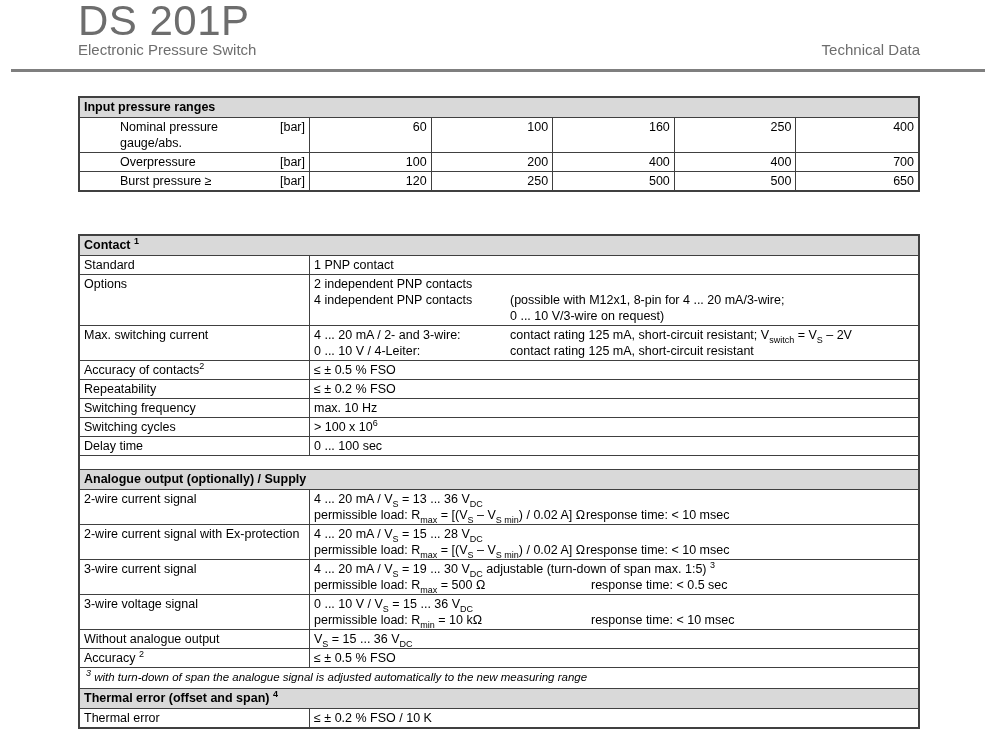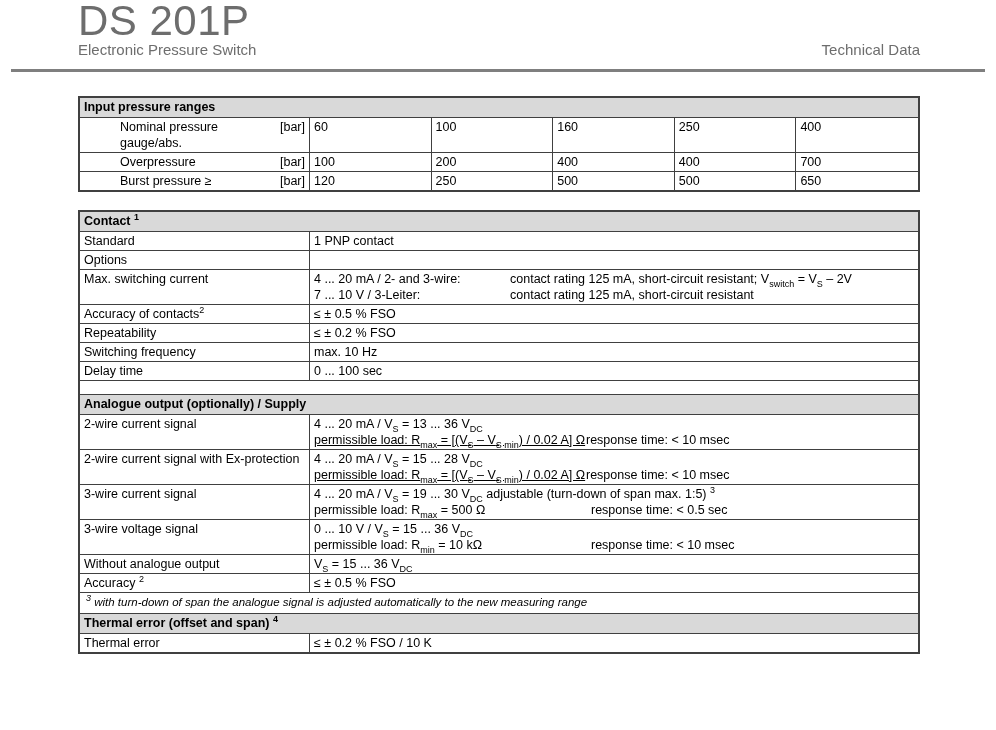--- a/index.html
+++ b/index.html
@@ -14,45 +14,45 @@
     font-size: 42px; line-height: 38px; letter-spacing: .5px;
     color: var(--heading-text, #6d6d6d);
   }
   .sub-row {
     display: flex; justify-content: space-between;
     width: 842px; margin: 1px 0 0 78px;
     font-size: 15px; color: var(--heading-text, #6d6d6d);
   }
   .rule { height: 3px; background: var(--rule, #7f7f7f); margin: 11px 11px 0 11px; }
   .content { margin: 24px 0 0 78px; width: 842px; }
-  .tbl { border: 2px solid var(--table-border, #404040); }
+  .tbl { border: 2px solid var(--table-border, #404040); margin-top: 24px; }
   .tbl-gap { height: 18px; }
   .sec-hdr {
     background: var(--section-header-bg, #d9d9d9);
     font-size: 12.5px; font-weight: bold; line-height: 15px;
     padding: 2px 4px;
     border-bottom: 1px solid var(--table-border, #404040);
   }
   .row {
     display: grid; grid-template-columns: 230px 1fr;
     border-bottom: 1px solid var(--table-border, #404040);
   }
   .t1row {
     display: grid; grid-template-columns: 230px repeat(5, 1fr);
     border-bottom: 1px solid var(--table-border, #404040);
   }
   .tbl > .row:last-child, .tbl > .t1row:last-child, .tbl > .partial-hdr:last-child { border-bottom: none; }
   .cell { font-size: 12.5px; line-height: 16px; padding: 1px 4px; }
   .label { border-right: 1px solid var(--table-border, #404040); }
   .lblflex { display: flex; justify-content: space-between; padding-left: 40px; }
-  .val.center { text-align: left; border-right: 1px solid var(--table-border, #404040); }
+  .val.center { text-align: right; border-right: 1px solid var(--table-border, #404040); }
   .t1row .val.center:last-child { border-right: none; }
   .line { display: flex; }
   .main.w196 { width: 196px; flex: none; }
-  .main.w272 { width: 272px; flex: none; text-decoration: underline; }
+  .main.w272 { width: 272px; flex: none; }
   .main.w325 { width: 277px; flex: none; }
   .foot {
     font-size: 11.5px; font-style: italic; line-height: 15px;
     padding: 2px 6px 3px 6px;
     border-bottom: 1px solid var(--table-border, #404040);
   }
   .foot.tall { padding-bottom: 11px; }
   .foot p { margin: 0; padding-left: 12px; text-indent: -12px; }
   sup, sub { font-size: 9px; line-height: 0; }
 </style>
@@ -120,31 +120,44 @@
         <div class="cell label">Standard</div>
         <div class="cell val">
           <div class="line">
               <span class="main">1 PNP contact</span>
             </div>
         </div>
       </div>
 
       <div class="row">
         <div class="cell label">Options</div>
+        <div class="cell val">
+          <div class="line">
+              <span class="main w196">2 independent PNP contacts</span>
+            </div>
+          <div class="line">
+              <span class="main w196">4 independent PNP contacts</span>
+              <span class="note">(possible with M12x1, 8-pin for 4 ... 20 mA/3-wire;</span>
+            </div>
+          <div class="line">
+              <span class="main w196"></span>
+              <span class="note">0 ... 10 V/3-wire on request)</span>
+            </div>
+        </div>
       </div>
 
       <div class="row">
         <div class="cell label">Max. switching current</div>
         <div class="cell val">
           <div class="line">
               <span class="main w196">4 ... 20 mA / 2- and 3-wire:</span>
               <span class="note">contact rating 125 mA, short-circuit resistant; V<sub>switch</sub> = V<sub>S</sub> – 2V</span>
             </div>
           <div class="line">
-              <span class="main w196">7 ... 10 V / 3-Leiter:</span>
+              <span class="main w196">0 ... 10 V / 4-Leiter:</span>
               <span class="note">contact rating 125 mA, short-circuit resistant</span>
             </div>
         </div>
       </div>
 
       <div class="row">
         <div class="cell label">Accuracy of contacts<sup>2</sup></div>
         <div class="cell val">
           <div class="line">
               <span class="main">≤ ± 0.5 % FSO</span>
@@ -163,20 +176,28 @@
 
       <div class="row">
         <div class="cell label">Switching frequency</div>
         <div class="cell val">
           <div class="line">
               <span class="main">max. 10 Hz</span>
             </div>
         </div>
       </div>
 
+      <div class="row">
+        <div class="cell label">Switching cycles</div>
+        <div class="cell val">
+          <div class="line">
+              <span class="main">&gt; 100 x 10<sup>6</sup></span>
+            </div>
+        </div>
+      </div>
 
       <div class="row">
         <div class="cell label">Delay time</div>
         <div class="cell val">
           <div class="line">
               <span class="main">0 ... 100 sec</span>
             </div>
         </div>
       </div>
 

